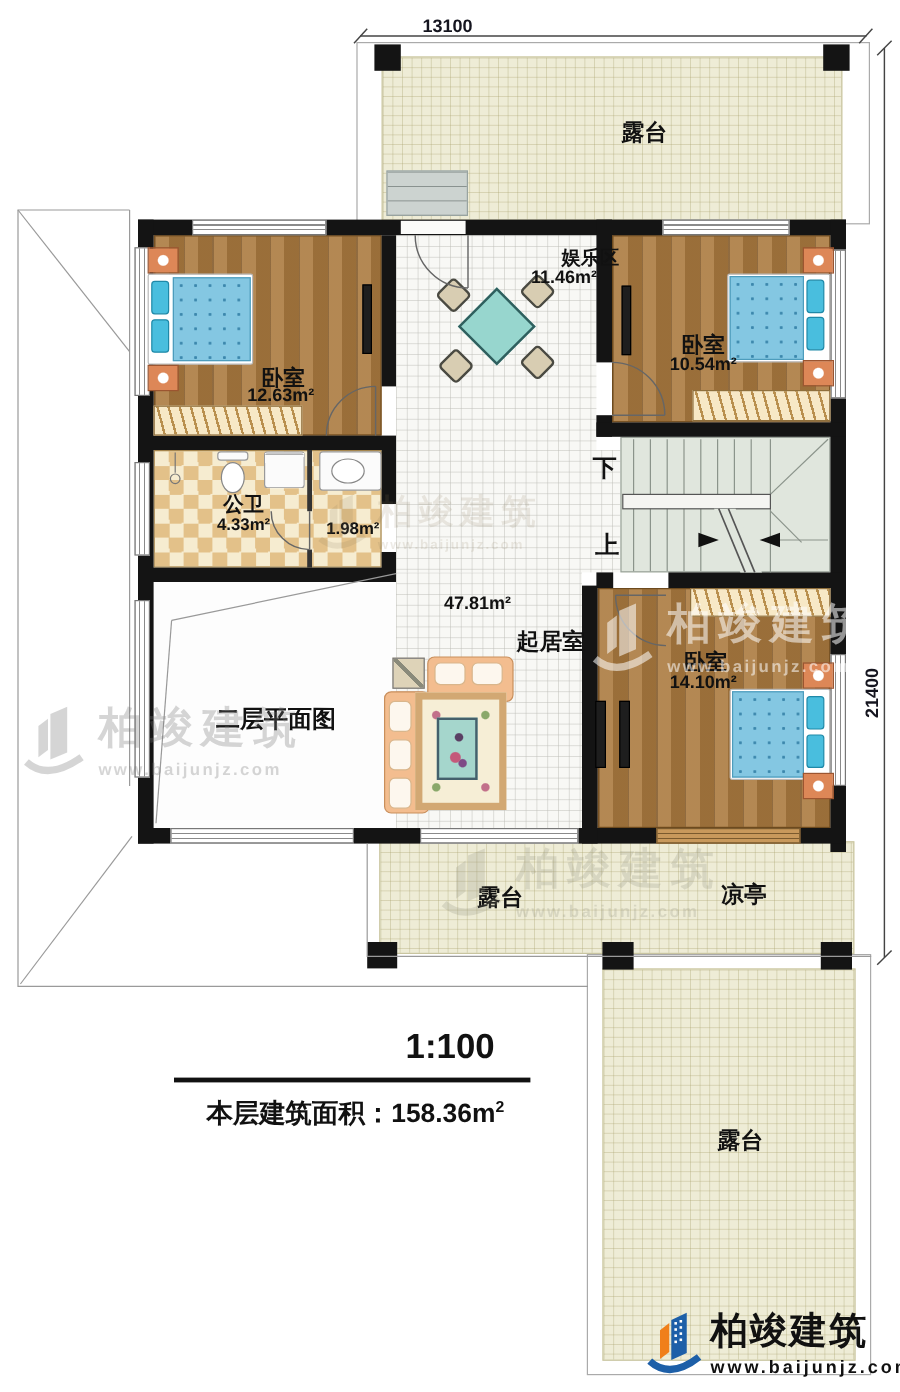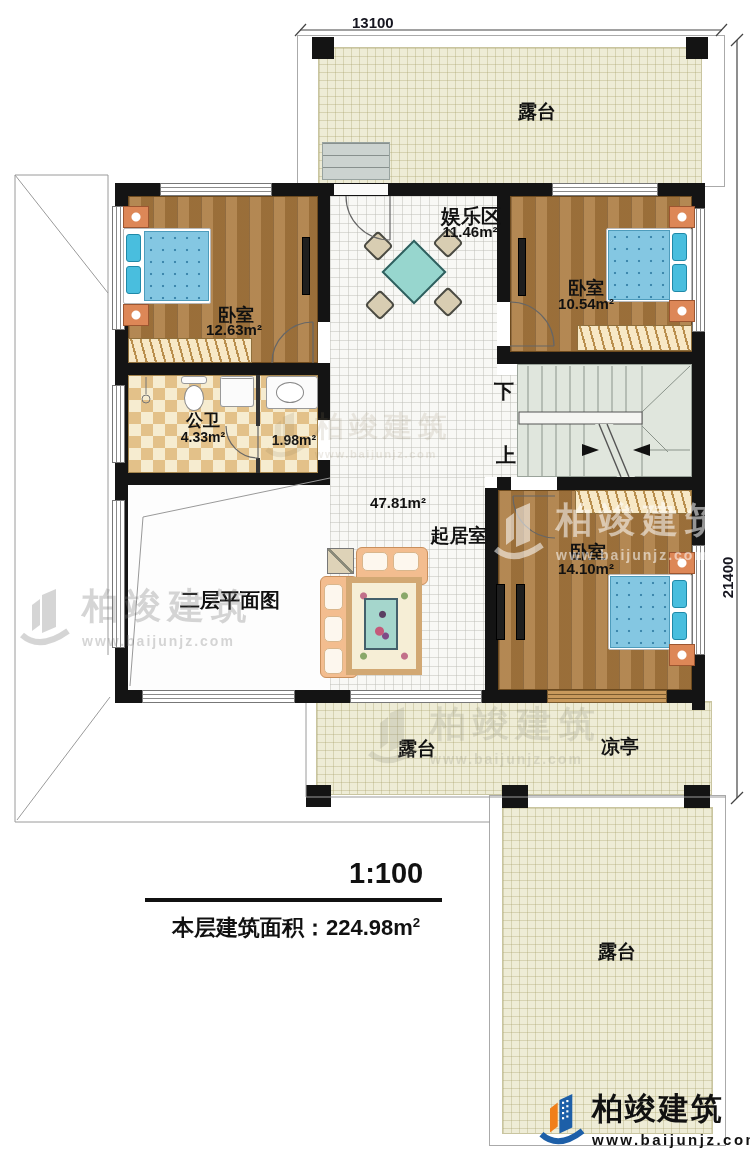--- a/index.html
+++ b/index.html
@@ -234,21 +234,21 @@
     </g>
     <rect x="519" y="412" width="123" height="12" fill="#f5f5f2" stroke="#555"></rect>
     <polygon points="595,424 613,424 635,477 617,477" fill="#e0e6dd"></polygon>
     <line x1="599" y1="424" x2="621" y2="477" stroke="#555" stroke-width="1.4"></line>
     <line x1="607" y1="424" x2="629" y2="477" stroke="#555" stroke-width="1.4"></line>
     <polygon points="582,444 599,450 582,456" fill="#111"></polygon>
     <polygon points="650,444 633,450 650,456" fill="#111"></polygon>
   </svg>
 
   <div class="lbl" style="left:537px;top:112px;font-size:19px;z-index:6">露台</div>
-  <div class="lbl" style="left:471px;top:216px;font-size:20px;z-index:6">娱乐区</div>
+  <div class="lbl" style="left:492px;top:216px;font-size:16px;z-index:6">娱乐区</div>
   <div class="lbl" style="left:470px;top:232px;font-size:15px;z-index:6">11.46m²</div>
   <div class="lbl" style="left:236px;top:315px;font-size:18px;z-index:6">卧室</div>
   <div class="lbl" style="left:234px;top:330px;font-size:15px;z-index:6">12.63m²</div>
   <div class="lbl" style="left:586px;top:288px;font-size:18px;z-index:6">卧室</div>
   <div class="lbl" style="left:586px;top:304px;font-size:15px;z-index:6">10.54m²</div>
   <div class="lbl" style="left:203px;top:421px;font-size:17px;z-index:6">公卫</div>
   <div class="lbl" style="left:203px;top:437px;font-size:14px;z-index:6">4.33m²</div>
   <div class="lbl" style="left:294px;top:440px;font-size:14px;z-index:6">1.98m²</div>
   <div class="lbl" style="left:504px;top:391px;font-size:20px;z-index:6">下</div>
   <div class="lbl" style="left:506px;top:455px;font-size:20px;z-index:6">上</div>
@@ -302,24 +302,24 @@
       <path d="M4,50 Q22,66 50,46" stroke="currentColor" stroke-width="6" fill="none"></path>
       <polygon points="24,10 38,4 38,42 24,48" fill="currentColor"></polygon>
       <polygon points="14,20 22,14 22,40 14,46" fill="currentColor"></polygon>
     </svg>
     <div>
       <div class="wm-name">柏竣建筑</div>
       <div class="wm-url">www.baijunjz.com</div>
     </div>
   </div>
 
-  <div class="title-scale" style="left:349px;top:857px;z-index:8">1:100</div>
+  <div class="title-scale" style="left:338px;top:857px;z-index:8">1:100</div>
   <div class="abs" style="left:145px;top:898px;width:297px;height:4px;background:#111;z-index:8"></div>
   <div class="title-line2" style="left:172px;top:913px;z-index:8">
-    <span>本层建筑面积：224.98m</span><sup>2</sup>
+    <span>本层建筑面积：158.36m</span><sup>2</sup>
   </div>
 
   <div class="logo" style="left:538px;top:1088px;z-index:8">
     <svg width="48" height="60" viewBox="0 0 56 66">
       <path d="M4,52 Q24,70 52,48" stroke="#1d5fa8" stroke-width="7" fill="none"></path>
       <polygon points="25,12 40,5 40,44 25,51" fill="#1d5fa8"></polygon>
       <polygon points="14,22 23,15 23,43 14,50" fill="#f07f1a"></polygon>
       <g fill="#fff">
         <rect x="28" y="14" width="2.5" height="2.5"></rect>
           <rect x="33" y="12" width="2.5" height="2.5"></rect>

